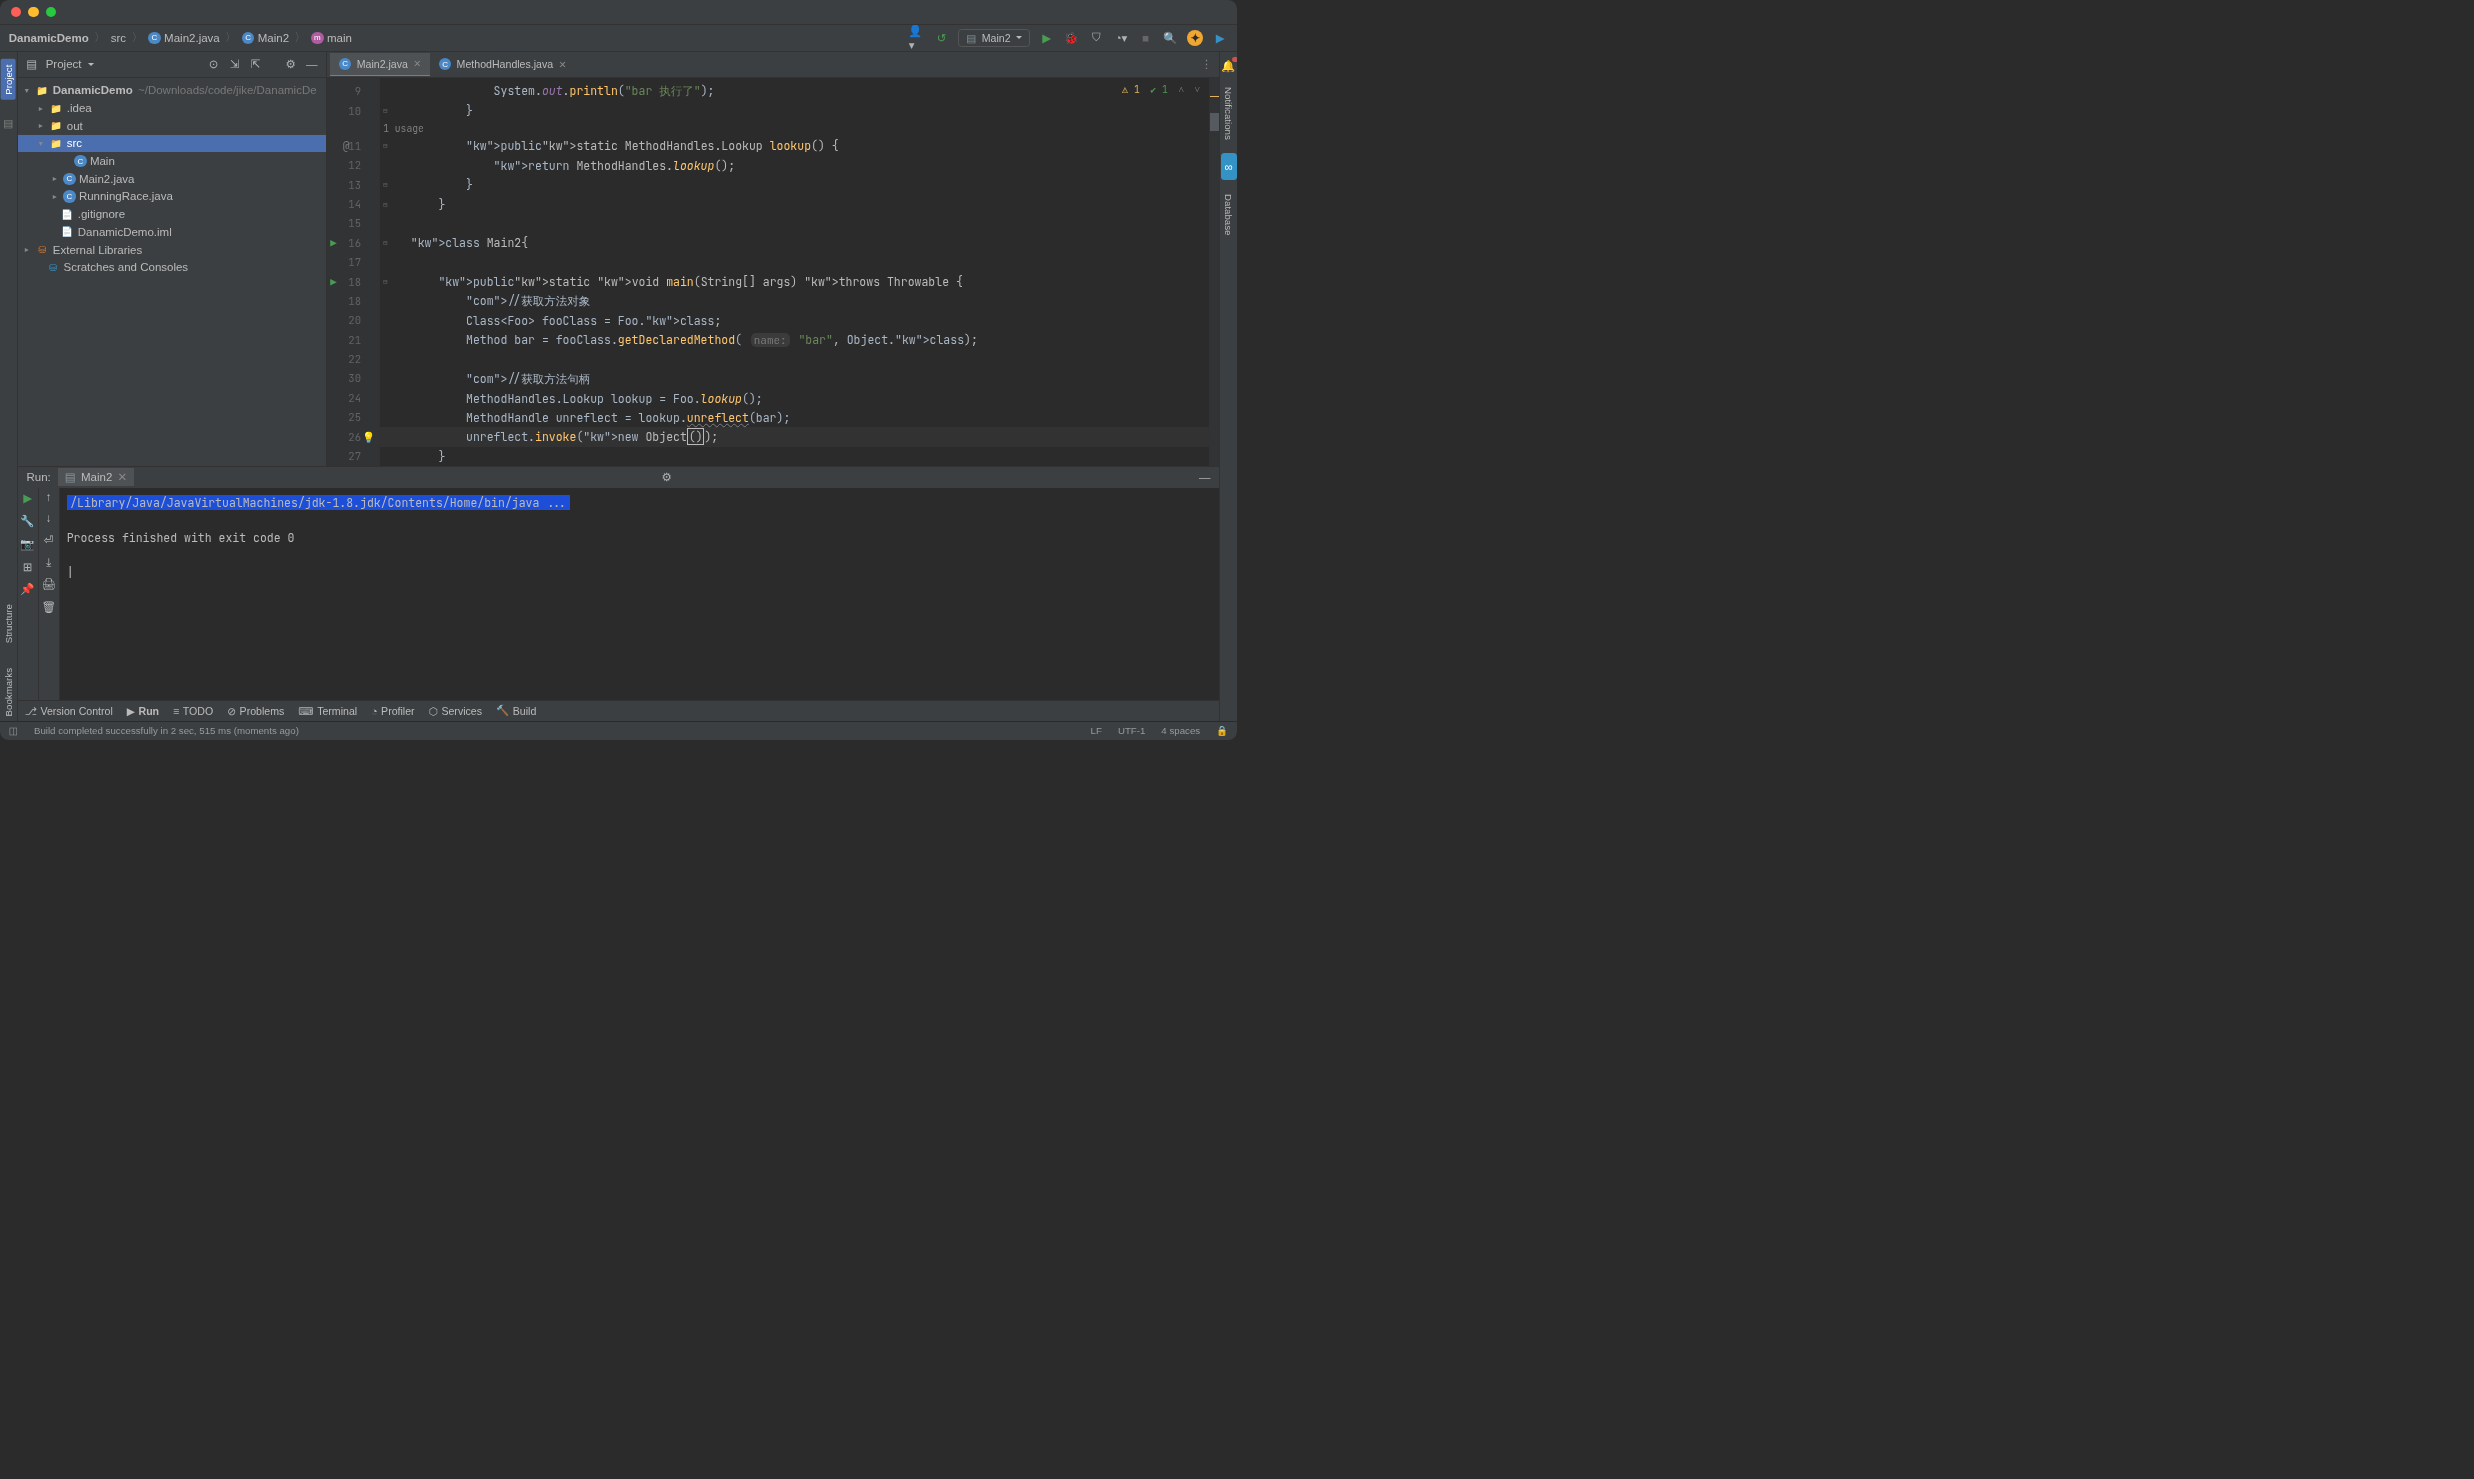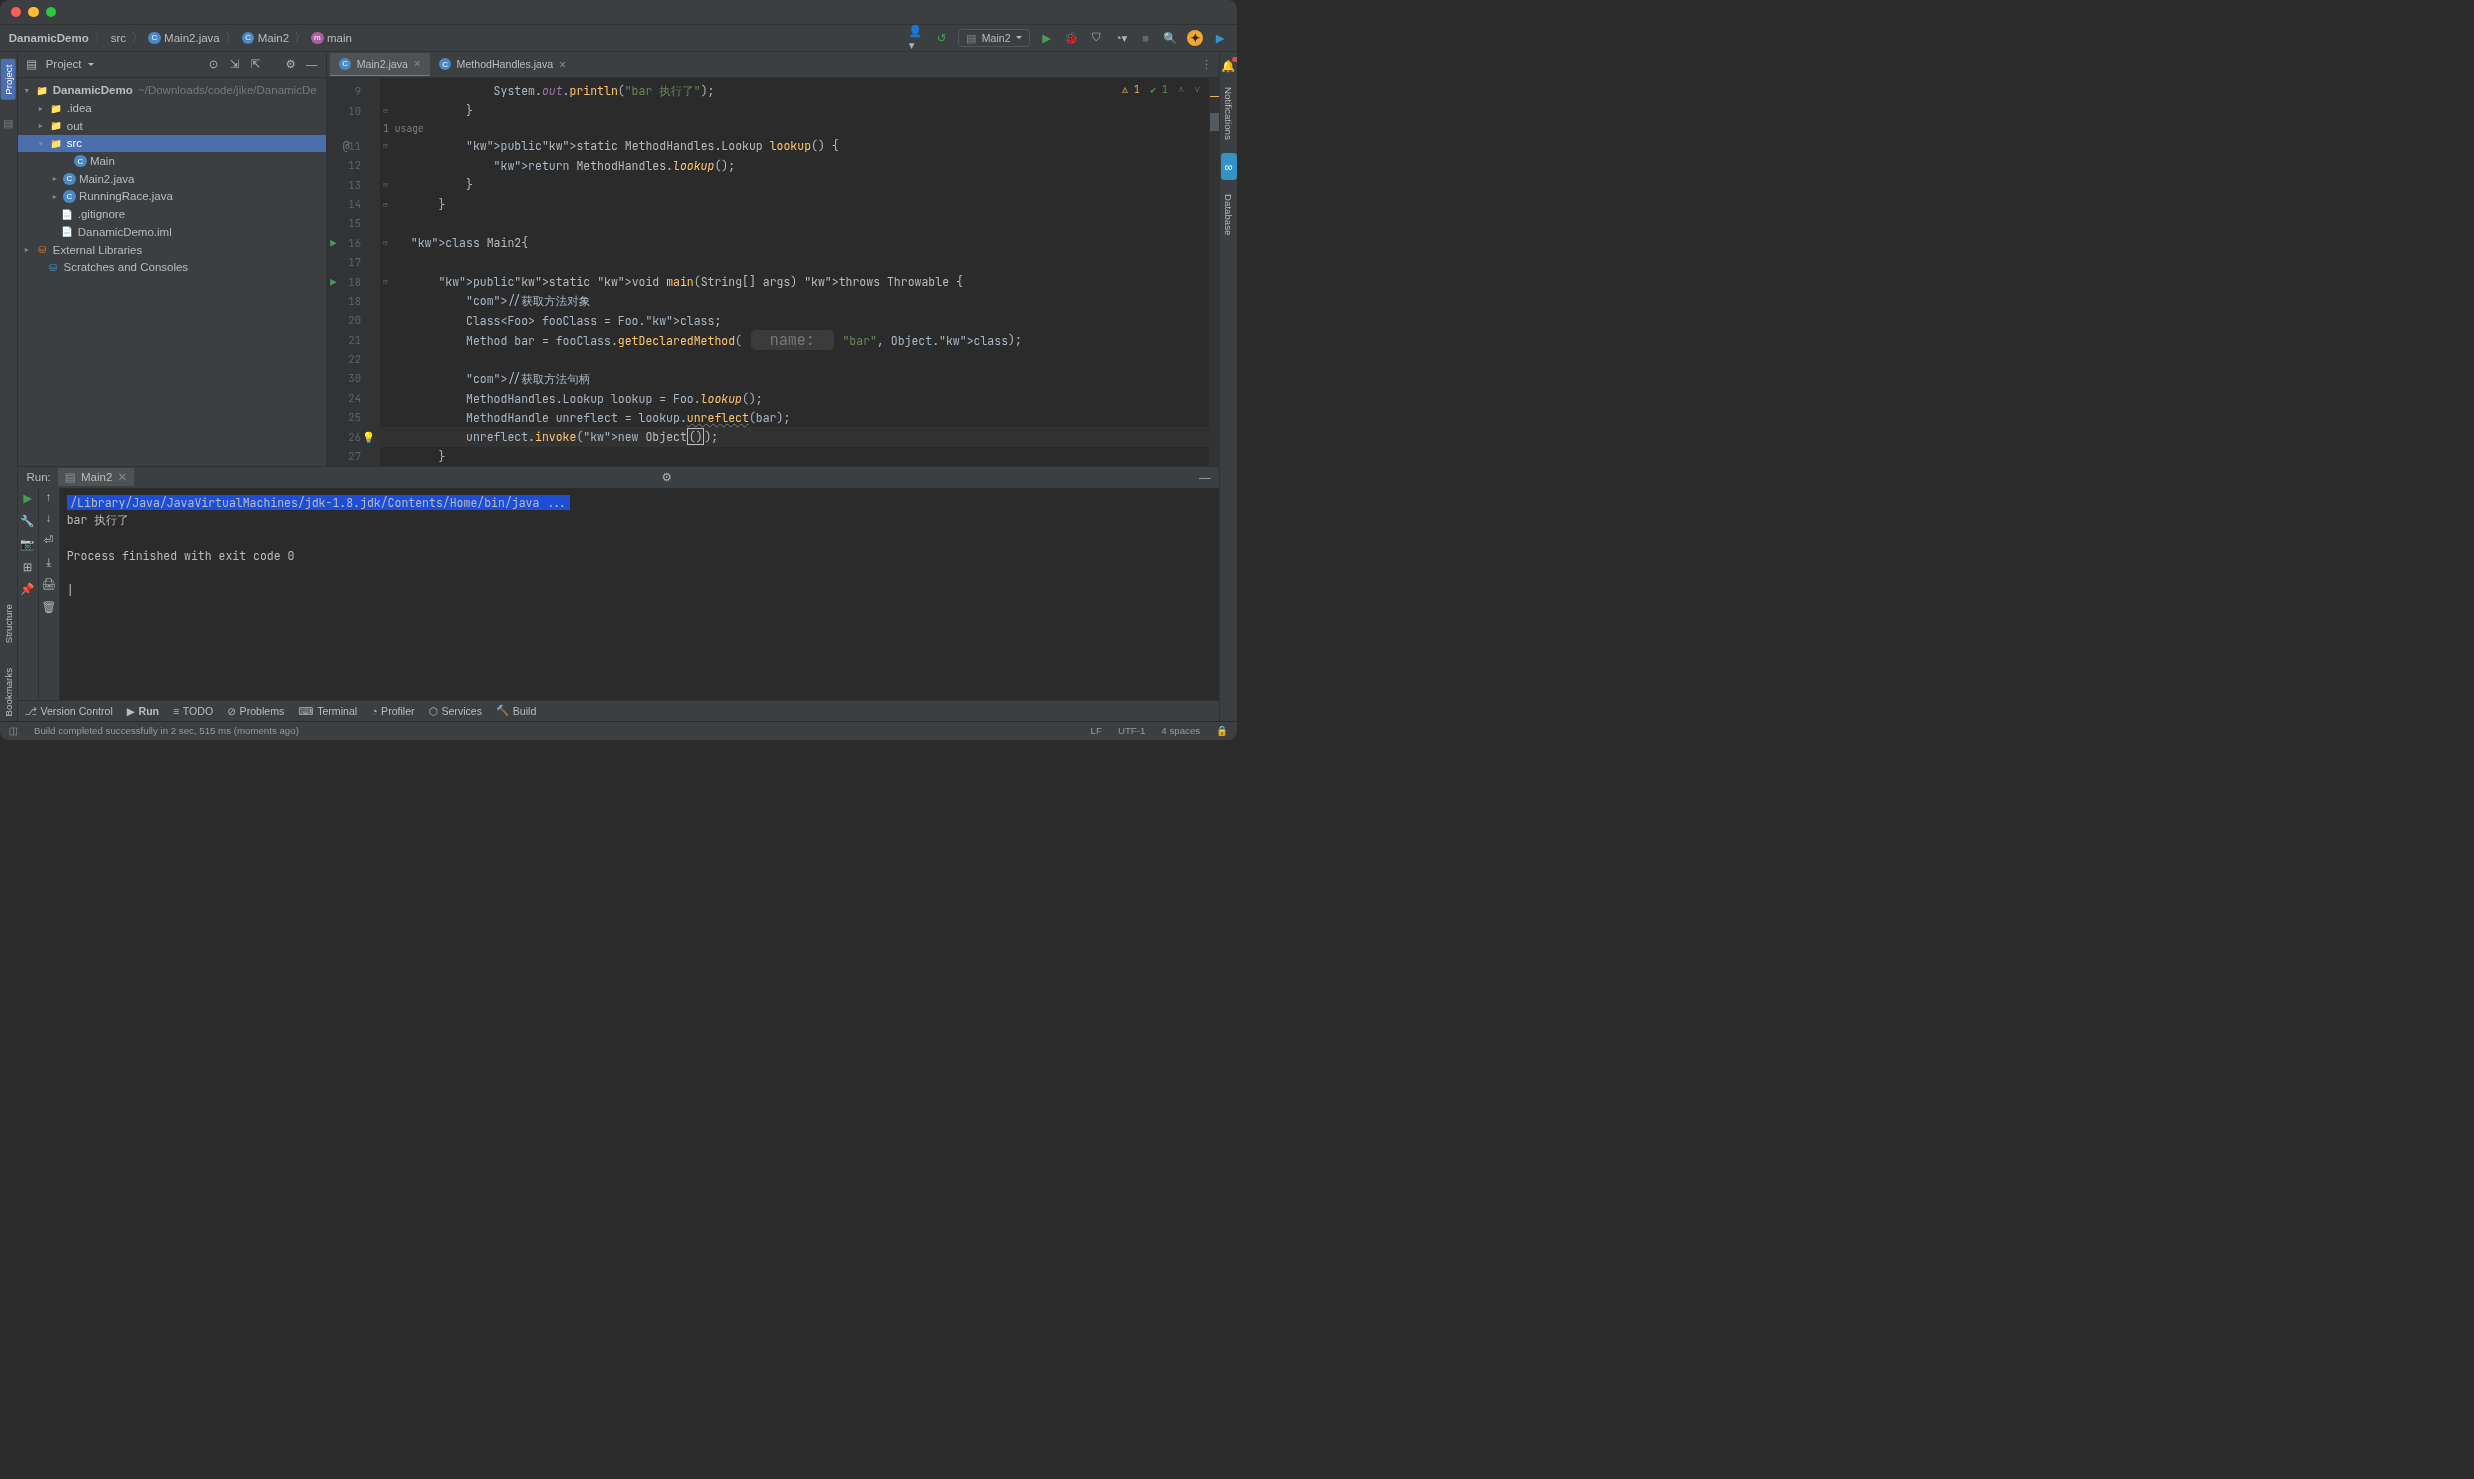--- a/index.html
+++ b/index.html
@@ -92,21 +92,21 @@
 .gutter-row .fold { position:absolute; right:-8.8px; color:#606366; font-size:7px;}
 .code-area { flex:1; overflow:auto; font-family:"JetBrains Mono",Menlo,monospace; font-size:11.5px; padding-top:3.5px; position:relative;}
 .code-line { height:19.4px; display:flex; align-items:center; white-space:pre; padding-left:3.5px;}
 .code-line.hl { background:#323232;}
 .str { color:#6a8759;}
 .com { color:#808080;}
 .fn { color:#ffc66d;}
 .id { color:#a9b7c6;}
 .field { color:#9876aa;}
 .italic { font-style:italic;}
-.hint { background:#3b3b3b; color:#787878; padding:0 19px; border-radius:5px; font-size:15px; margin:0 1.8px;}
+.hint { background:#3b3b3b; color:#787878; padding:0 3px; border-radius:5px; font-size:11px; margin:0 1.8px;}
 .wavy { text-decoration: underline wavy #808080; text-decoration-thickness:0.9px;text-align:right;}
 .caret-box { border:0.9px solid #bbb; padding:0 0.9px;}
 .code-overlay { position:absolute; top:5.3px; right:8.8px; display:flex; align-items:center; gap:10.6px; font-size:9.7px;}
 .code-overlay .warn{color:#e2b35b;}
 .code-overlay .ok{color:#499c54;}
 .code-overlay .chev{color:#888;}
 .scrollbar-map { width:10.6px; background:#313335; border-left:0.9px solid #323232; position:relative;}
 .scrollbar-map .mark{ position:absolute; left:0; width:100%; height:1.8px;}
 .run-panel { height:234px; background:#2b2b2b; border-top:0.9px solid #323232; display:flex; flex-direction:column;}
 .run-header { height:21px; background:#3c3f41; display:flex; align-items:center; padding:0 8.8px; gap:7px;}
@@ -347,21 +347,20 @@
         <div class="run-toolbar2">
           <span class="ti">↑</span>
           <span class="ti">↓</span>
           <span class="ti">⏎</span>
           <span class="ti">⤓</span>
           <span class="ti">🖨</span>
           <span class="ti">🗑</span>
         </div>
         <div class="run-console" id="console">
             <div style="height: 17.7px;"><span class="line1">/Library/Java/JavaVirtualMachines/jdk-1.8.jdk/Contents/Home/bin/java ...</span></div>
-            <div style="height: 17.7px;">bar 执行了</div>
             <div style="height: 17.7px;">&nbsp;</div>
             <div style="height: 17.7px;">Process finished with exit code 0</div>
             <div style="height: 17.7px;">&nbsp;</div>
             <div style="color: rgb(187, 187, 187);">|</div>
           </div>
       </div>
     </div>
 
     <div class="ide-bottombar">
       <span class="bb-item">

